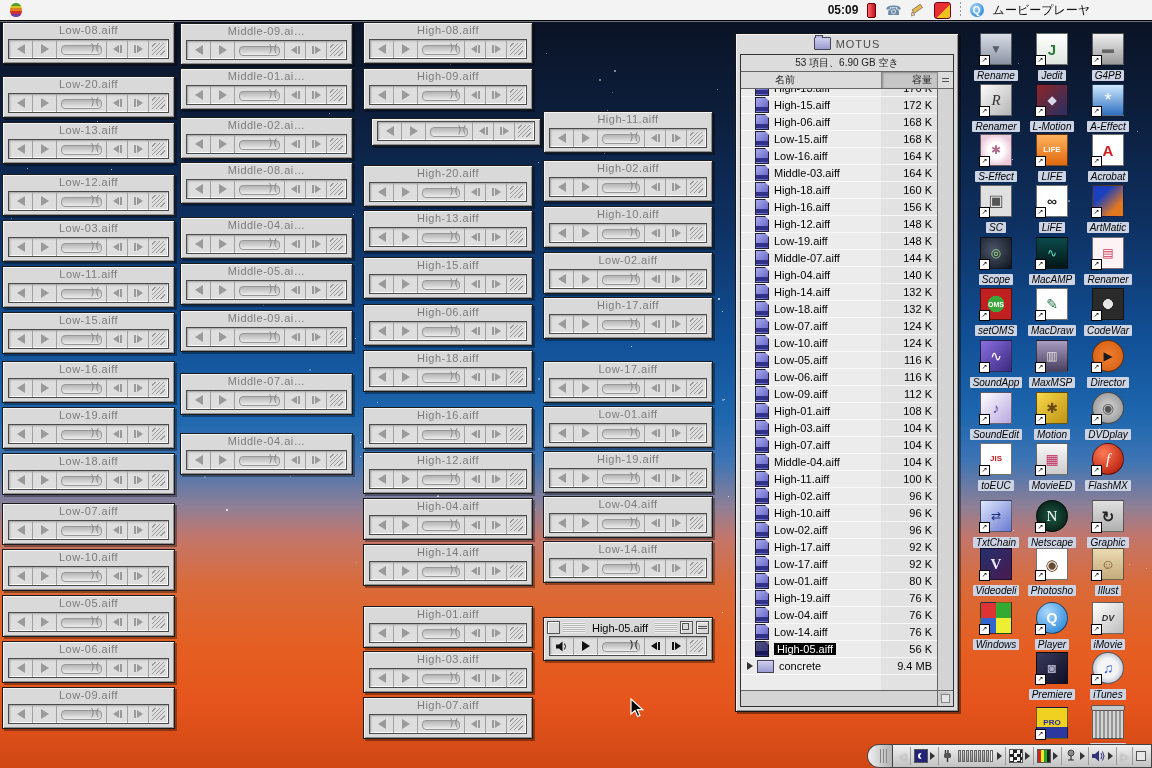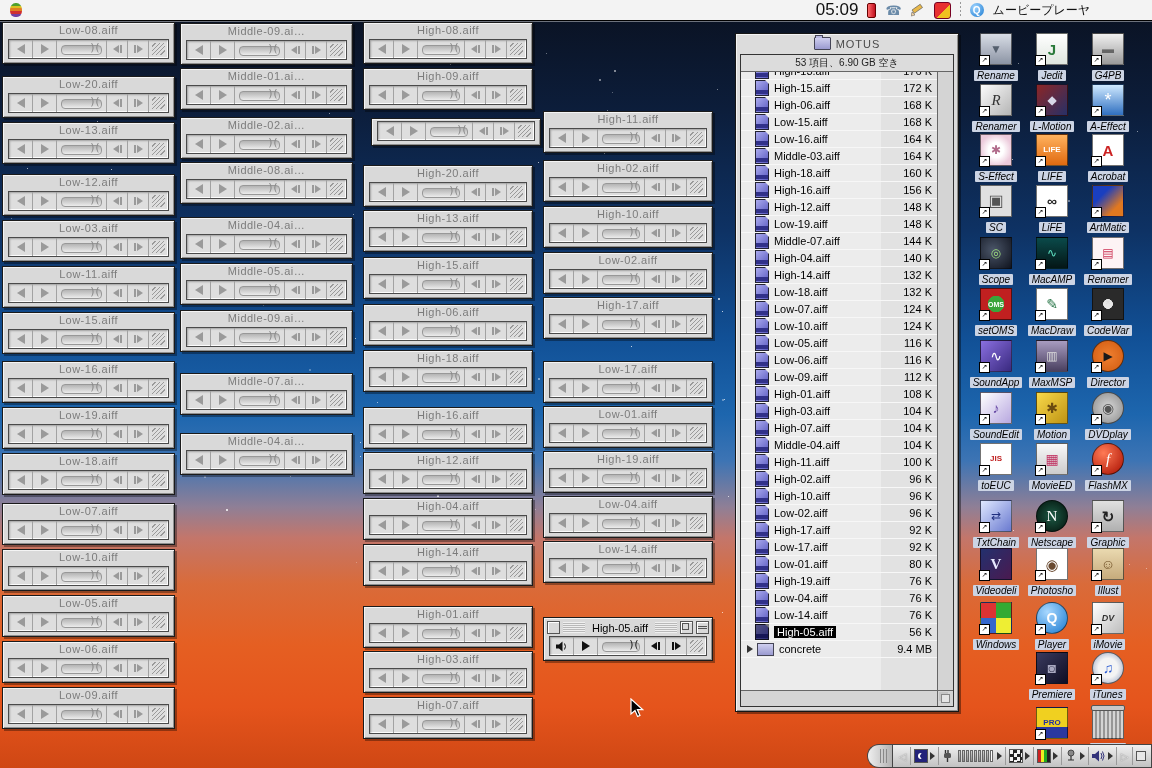--- a/index.html
+++ b/index.html
@@ -10,21 +10,21 @@
       #1d66ae 54%,#3d74b4 60%,#8f7f96 66%,#c3766b 70%,#d96b3a 76%,#e55f22 84%,#e5541c 92%,#cf4714 100%);}
   .stars{position:absolute;width:1px;height:1px;background:#fff;border-radius:50%;}
   
   .menubar{position:absolute;left:0;top:0;right:0;height:20px;background:#f3f3f3;
     border-bottom:1px solid #000;display:flex;align-items:center;gap:18px;padding:0 10px;
     font-size:12px;color:#111;z-index:100;box-shadow:0 1px 0 rgba(255,255,255,.4);}
   .apple{width:12px;height:14px;border-radius:46% 46% 42% 42%;
     background:linear-gradient(180deg,#4fa02a 0 19%,#d8c020 19% 38%,#e08020 38% 57%,#d03030 57% 76%,#7040a0 76% 100%);}
   .mitem{padding:0 2px;cursor:default;white-space:nowrap;}
   .mb-right{margin-left:auto;display:flex;align-items:center;gap:9px;padding-right:52px;}
-  .clock{font-size:17px;}
+  .clock{font-size:12px;font-weight:bold;}
   .batt{width:7px;height:13px;background:linear-gradient(90deg,#ff6a6a,#c01020);border:1px solid #600;border-radius:2px;}
   .phone{font-size:13px;color:#6a8aa8;line-height:1;}
   .appicon16{width:15px;height:15px;border-radius:3px;background:linear-gradient(135deg,#e83030 55%,#f0c020 56%);border:1px solid #702;}
   .mbsep{width:1px;height:16px;background-image:repeating-linear-gradient(180deg,#999 0 2px,transparent 2px 4px);}
   .qticon{width:14px;height:14px;border-radius:50%;background:radial-gradient(circle at 35% 30%,#9fd4ff,#1a7ad0);
     color:#fff;font-size:10px;font-weight:bold;display:flex;align-items:center;justify-content:center;}
   
   .pw{position:absolute;background:#d9d9d9;border:1px solid #1b1b1b;box-sizing:border-box;
     box-shadow:inset 1px 1px 0 #f4f4f4,inset -1px -1px 0 #8f8f8f,2px 2px 0 rgba(0,0,0,.35);z-index:5;}
   .pw-title{height:15px;line-height:15px;text-align:center;font-size:11px;color:#7c7c7c;letter-spacing:.5px;white-space:nowrap;overflow:hidden;}
@@ -1529,20 +1529,27 @@
     </div>
   </div>
 
 <div class="finder">
   <div class="f-title">
     <span class="f-foldericon"></span>
     <span>MOTUS</span>
   </div>
   <div class="f-body">
     <div class="f-status">53 項目、6.90 GB 空き</div>
+    <div class="f-cols">
+      <span class="fc-name">名前</span>
+      <span class="fc-size">容量</span>
+      <span class="fc-sort">
+          <i></i>
+        </span>
+    </div>
     <div class="f-mid">
       <div class="f-list" id="file-list">
           <div class="row partial">
             <span class="ri">
               <i></i>
             </span>
             <span class="rname">High-13.aiff</span>
             <span class="rsize">176 K</span>
           </div>
           <div class="row">

